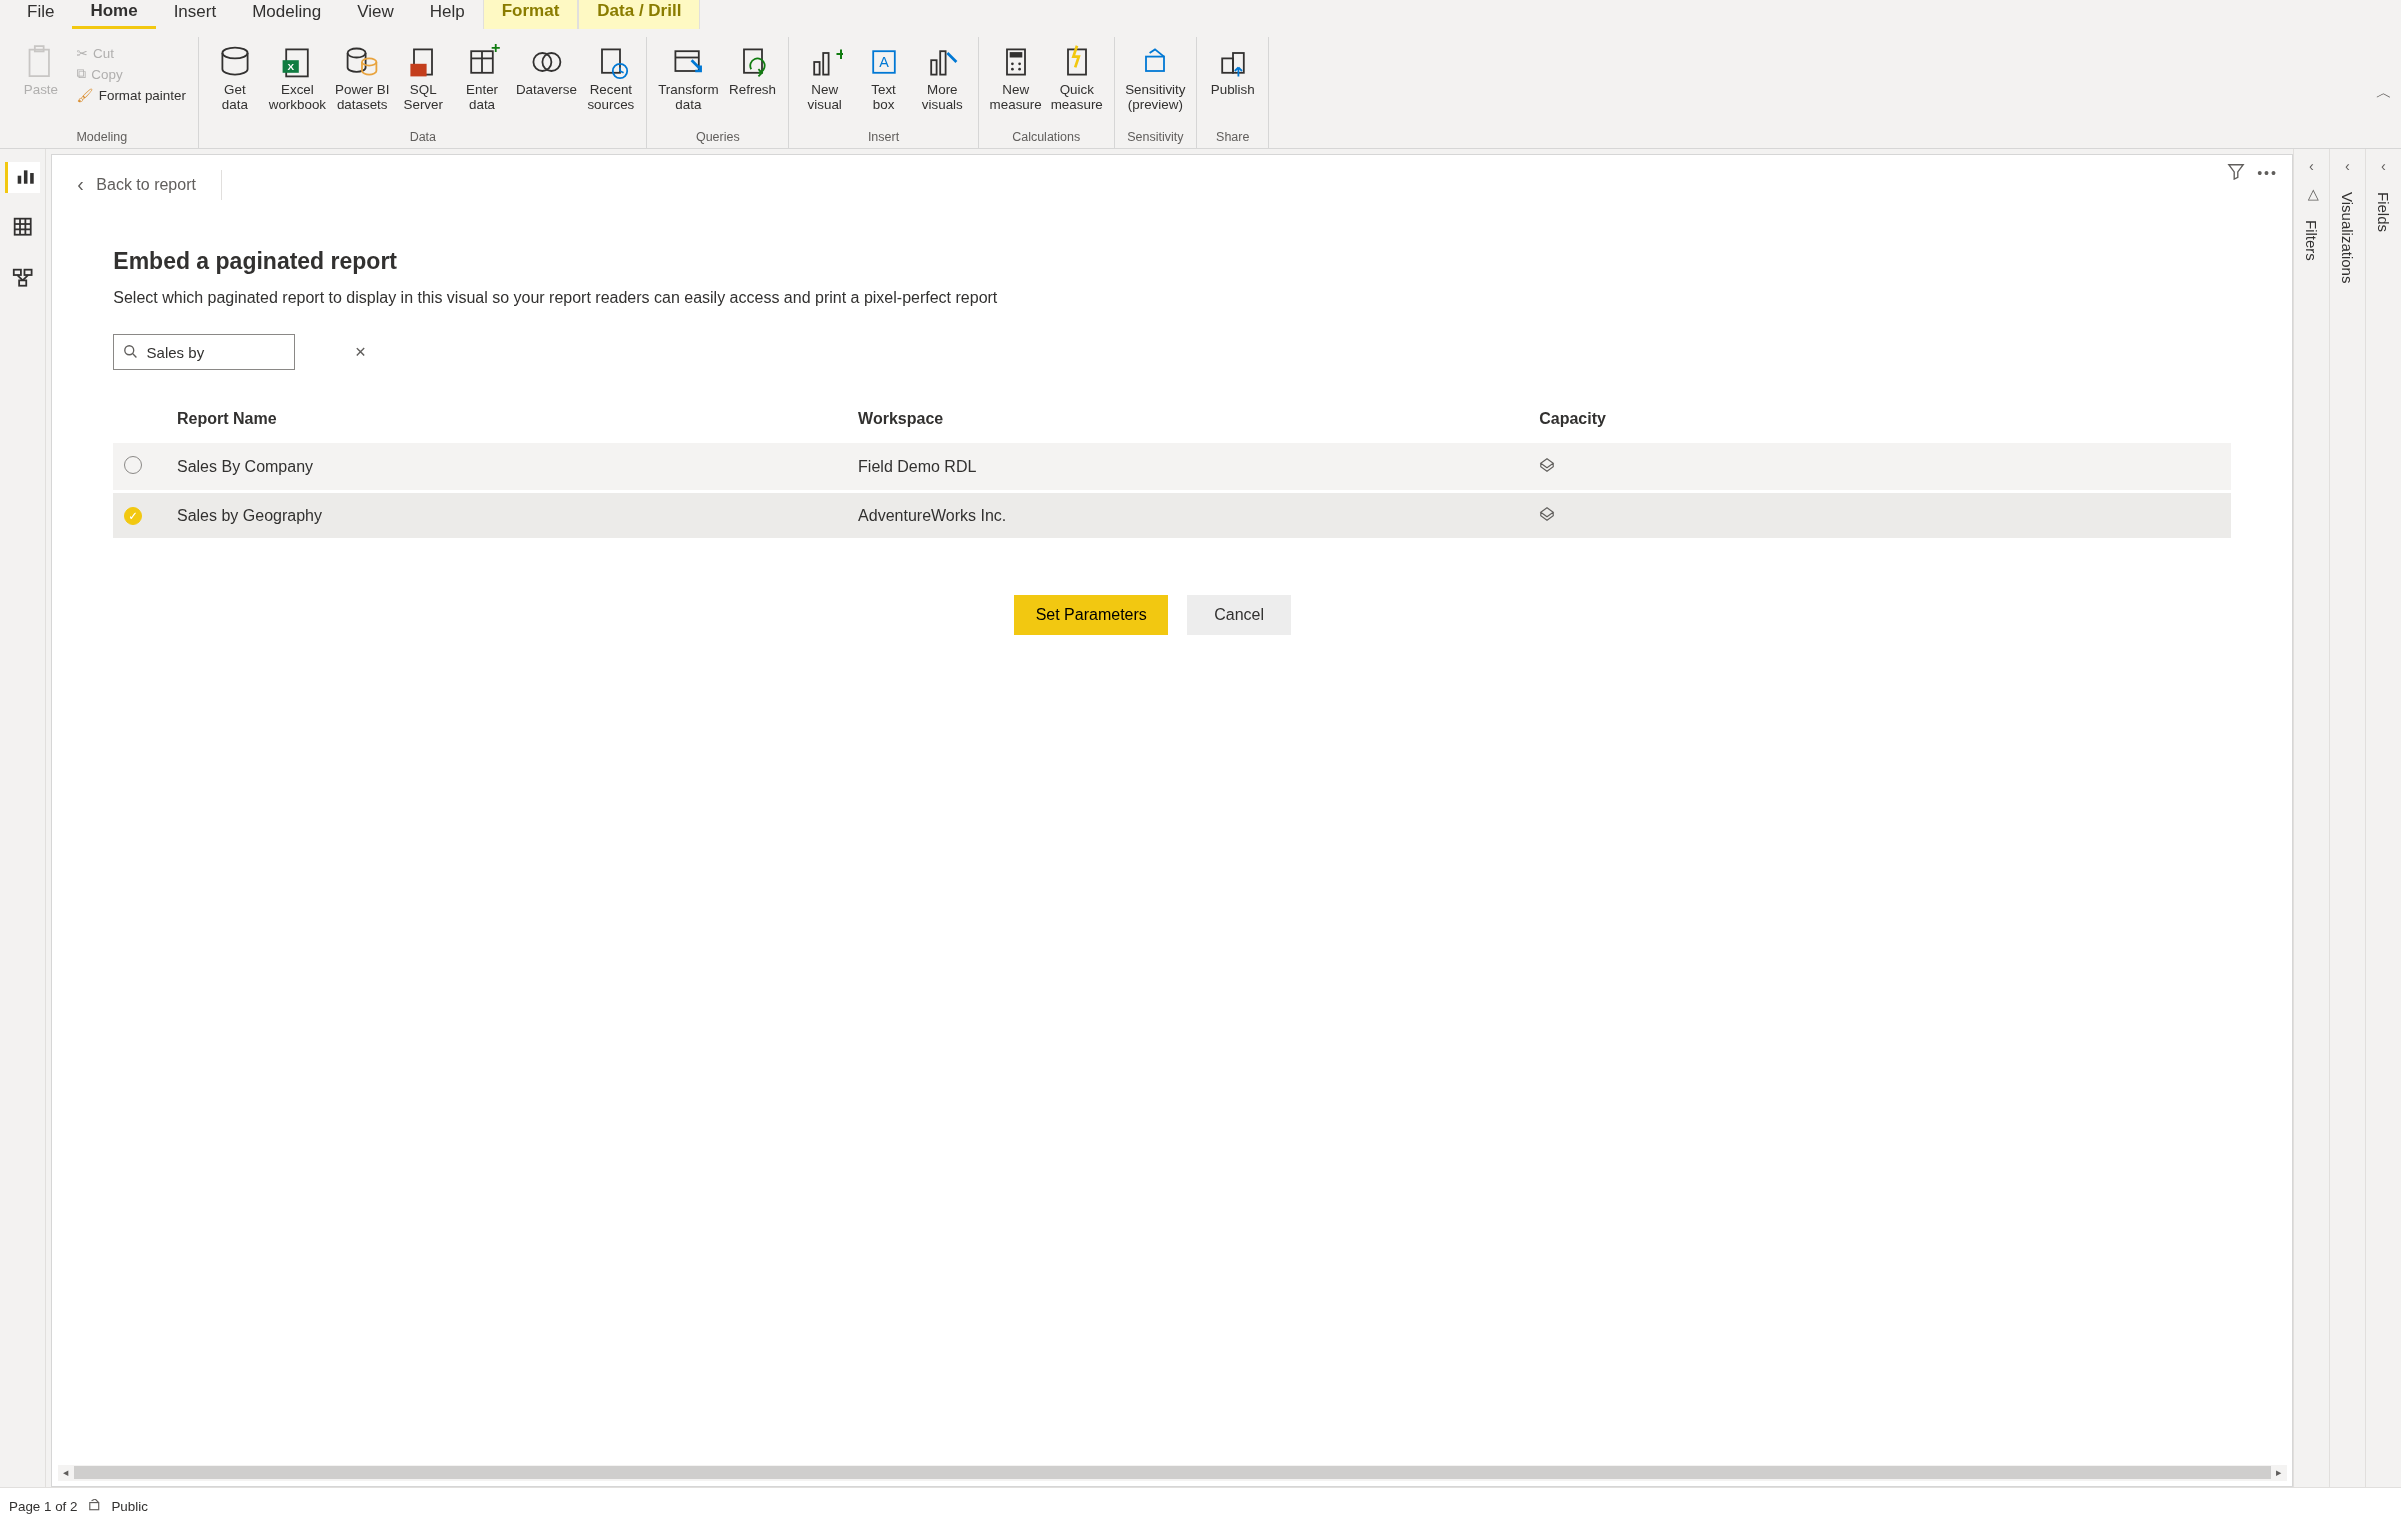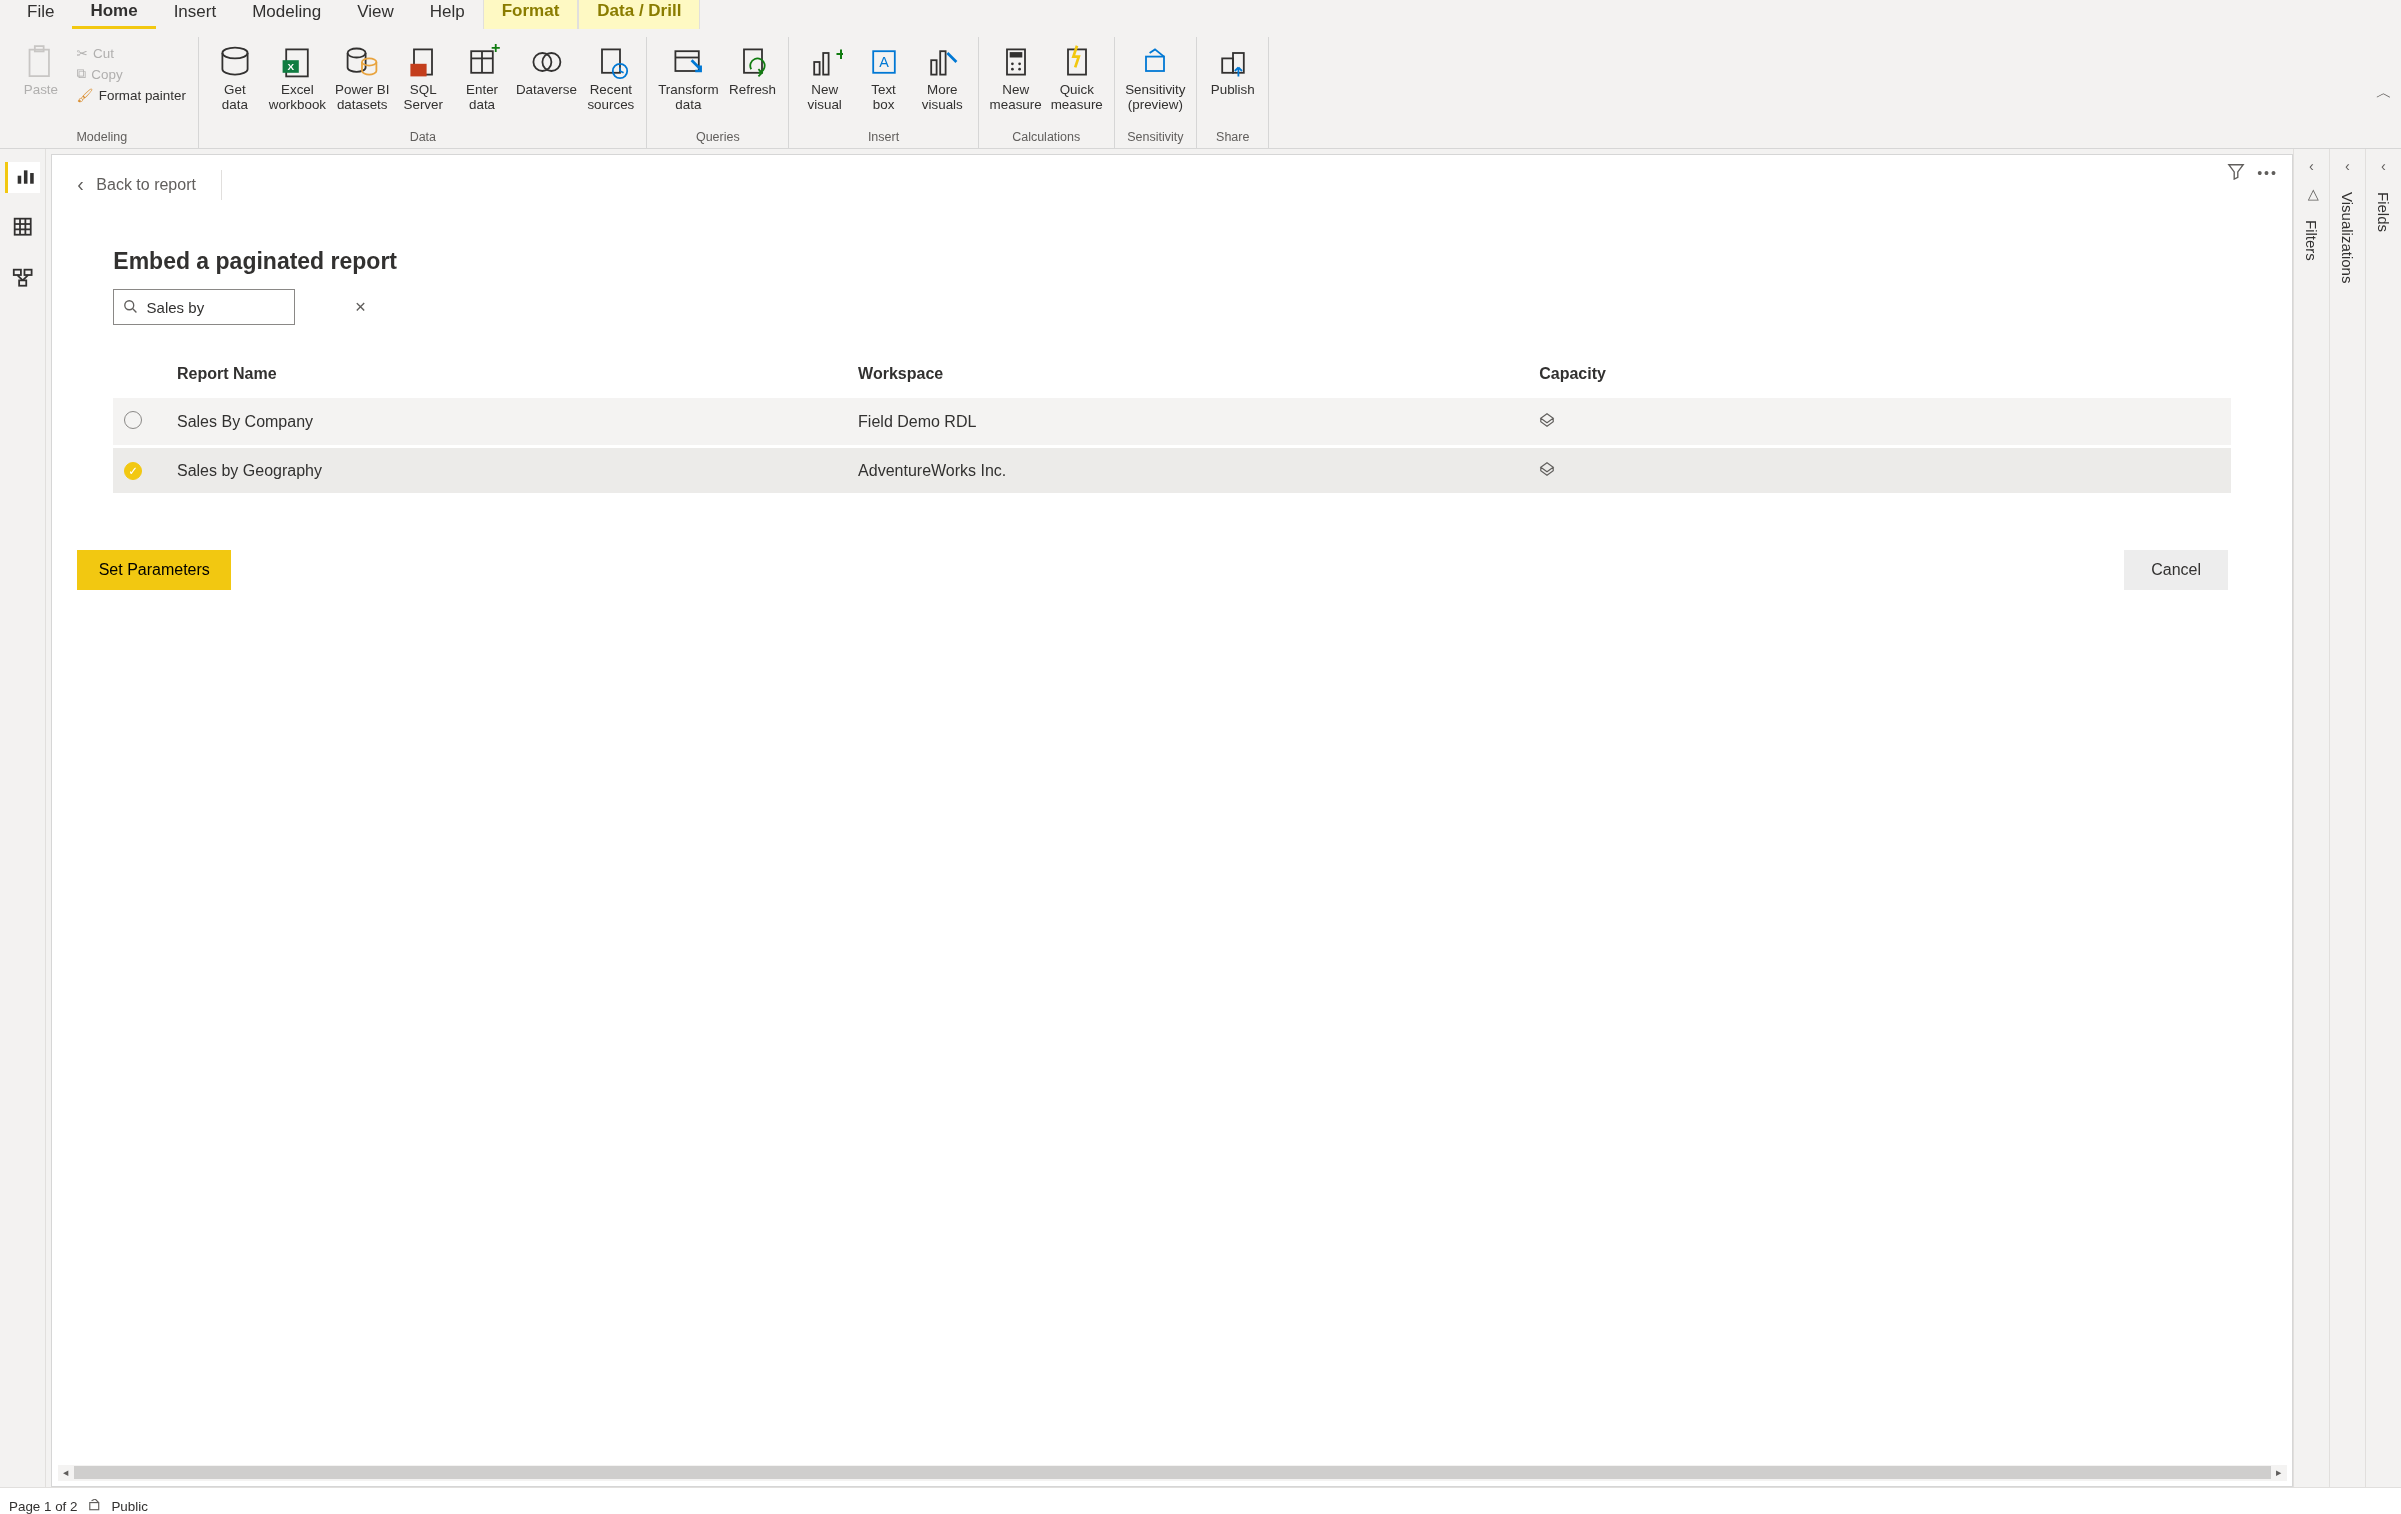--- a/index.html
+++ b/index.html
@@ -82,21 +82,21 @@
   }
   .rt-head { font-weight: 600; color: #323130; }
   .rt-row { background: #f4f3f2; border-top: 3.6px solid #fff; color: #323130;}
   .rt-row.sel { background: #ecebe9; }
   .radio {
     width: 18px; height: 18px; border: 1.8px solid #8a8886; border-radius: 50%;
     display:inline-flex; align-items:center; justify-content:center;
   }
   .radio.selected { background:#f2c811; border-color:#f2c811; color:#fff; font-size:11.6px;}
   .dialog-actions {
-    display: flex; justify-content: space-between; gap: 19px; margin: 57px 39px 0 0;
+    display: flex; justify-content: center; gap: 19px; margin: 57px 39px 0 0;
   }
   .btn-primary {
     background: #f2c811; color: #000; padding: 10.7px 21.4px; font-size: 16px;
     border: none; cursor: pointer; font-weight: 400;
   }
   .btn-secondary {
     background: #ededed; color: #323130; padding: 10.7px 27px; font-size: 16px;
     border: none; cursor: pointer;
   }
   .hscroll {
@@ -389,20 +389,21 @@
         <span style="color:#605e5c;letter-spacing:1.8px;">•••</span>
       </div>
 
       <div class="back-row">
         <span style="font-size:19.6px;cursor:pointer;">‹</span>
         <span style="cursor:pointer;">Back to report</span>
         <span class="sep"></span>
       </div>
 
       <div class="embed-title">Embed a paginated report</div>
+      <div class="embed-sub">Select which paginated report to display in this visual so your report readers can easily access and print a pixel-perfect report</div>
 
       <div class="search-box">
         <span style="color:#605e5c;">
           <svg width="14.3" height="14.3" viewBox="0 0 16 16">
               <circle cx="7" cy="7" r="5" fill="none" stroke="#605e5c" stroke-width="1.5"></circle>
               <line x1="11" y1="11" x2="15" y2="15" stroke="#605e5c" stroke-width="1.5"></line>
             </svg>
         </span>
         <input type="text" value="Sales by" style="">
         <span class="clear">✕</span>

